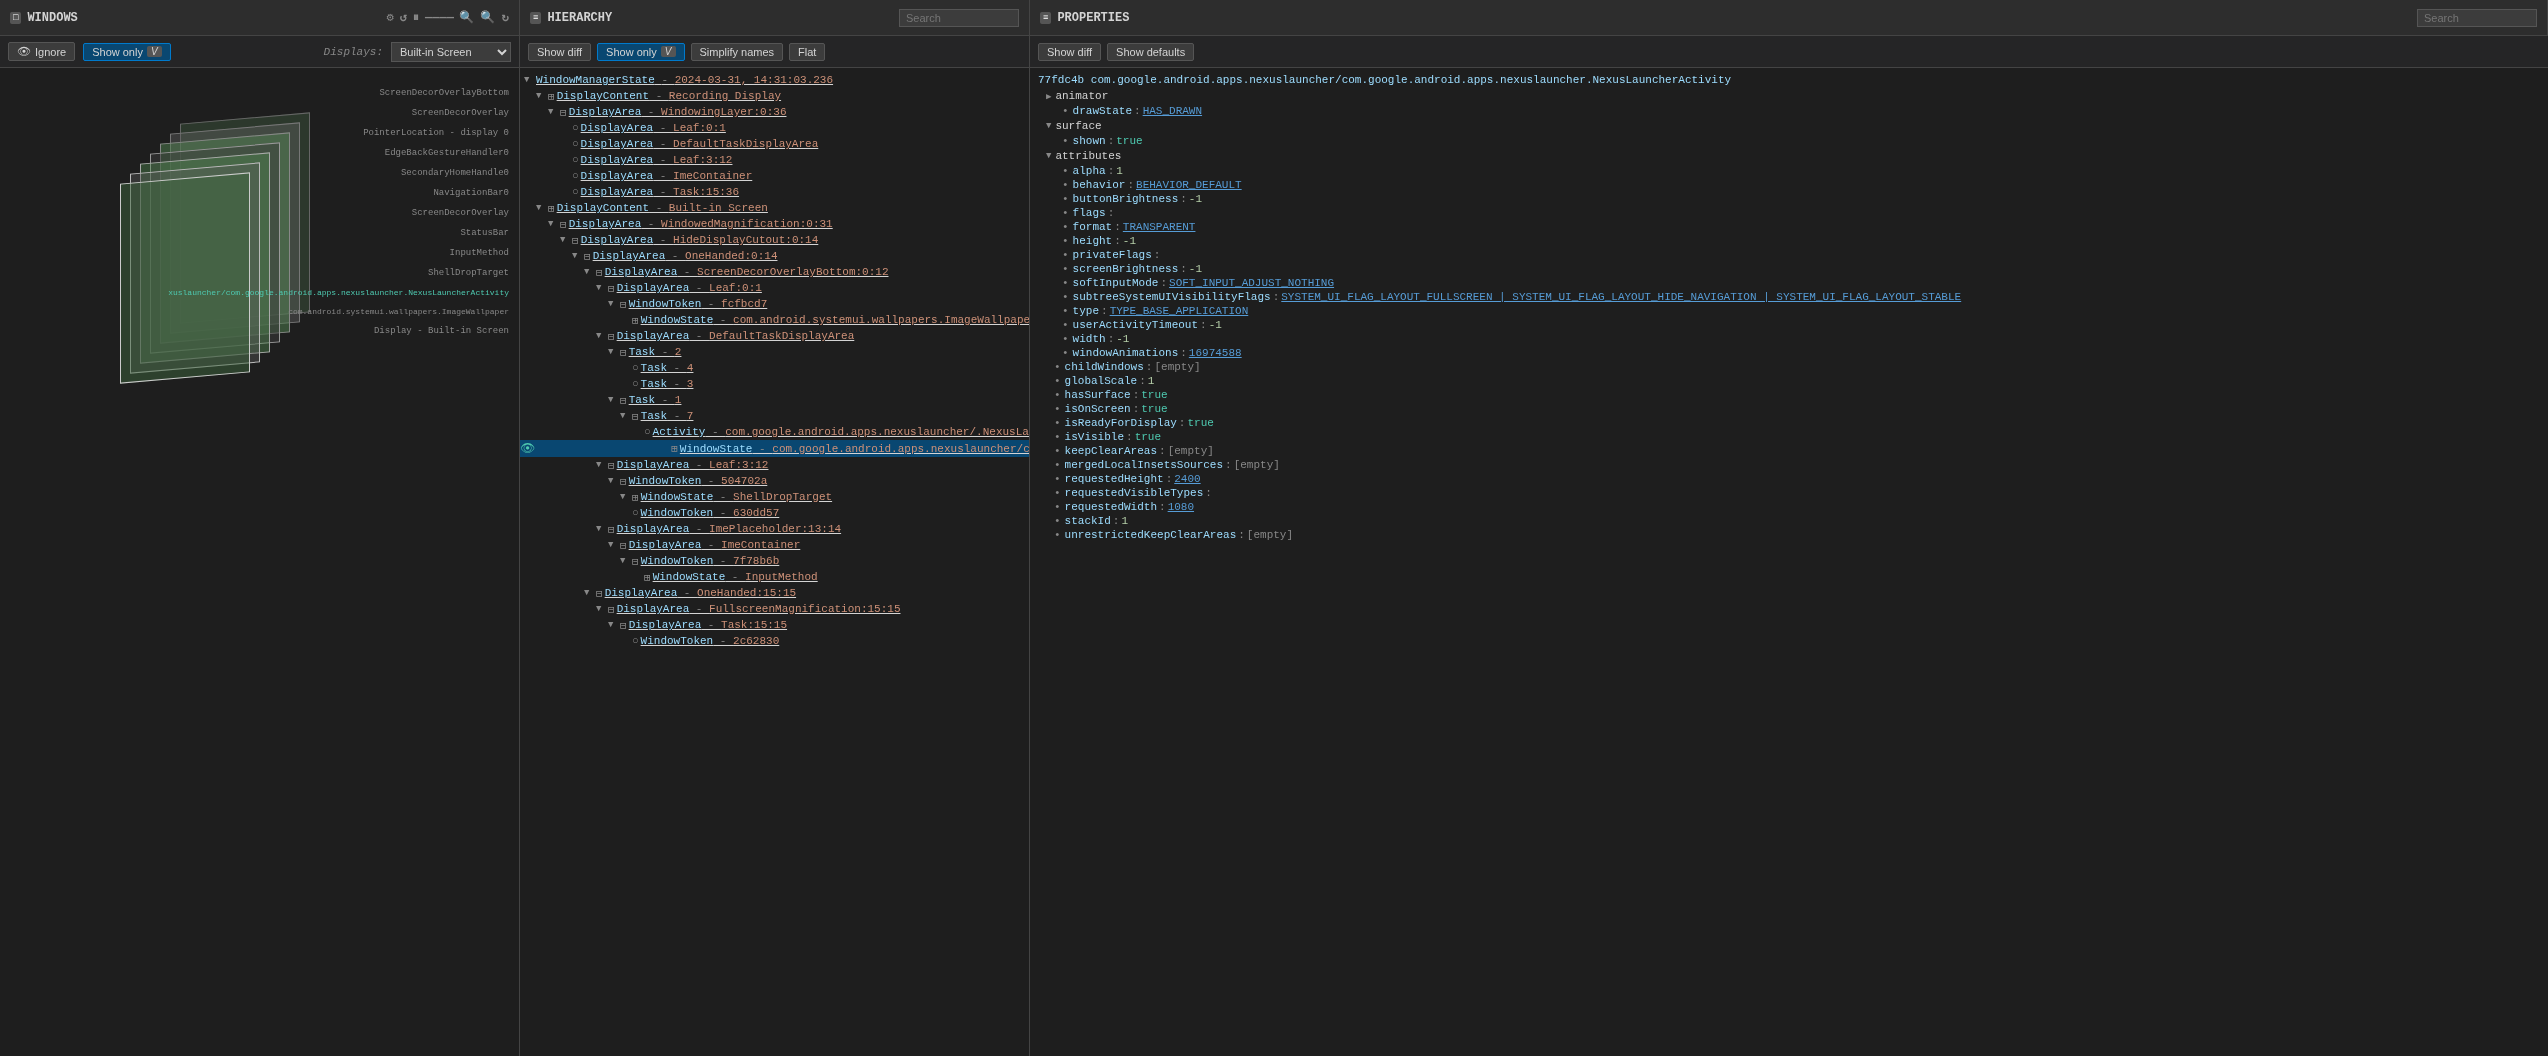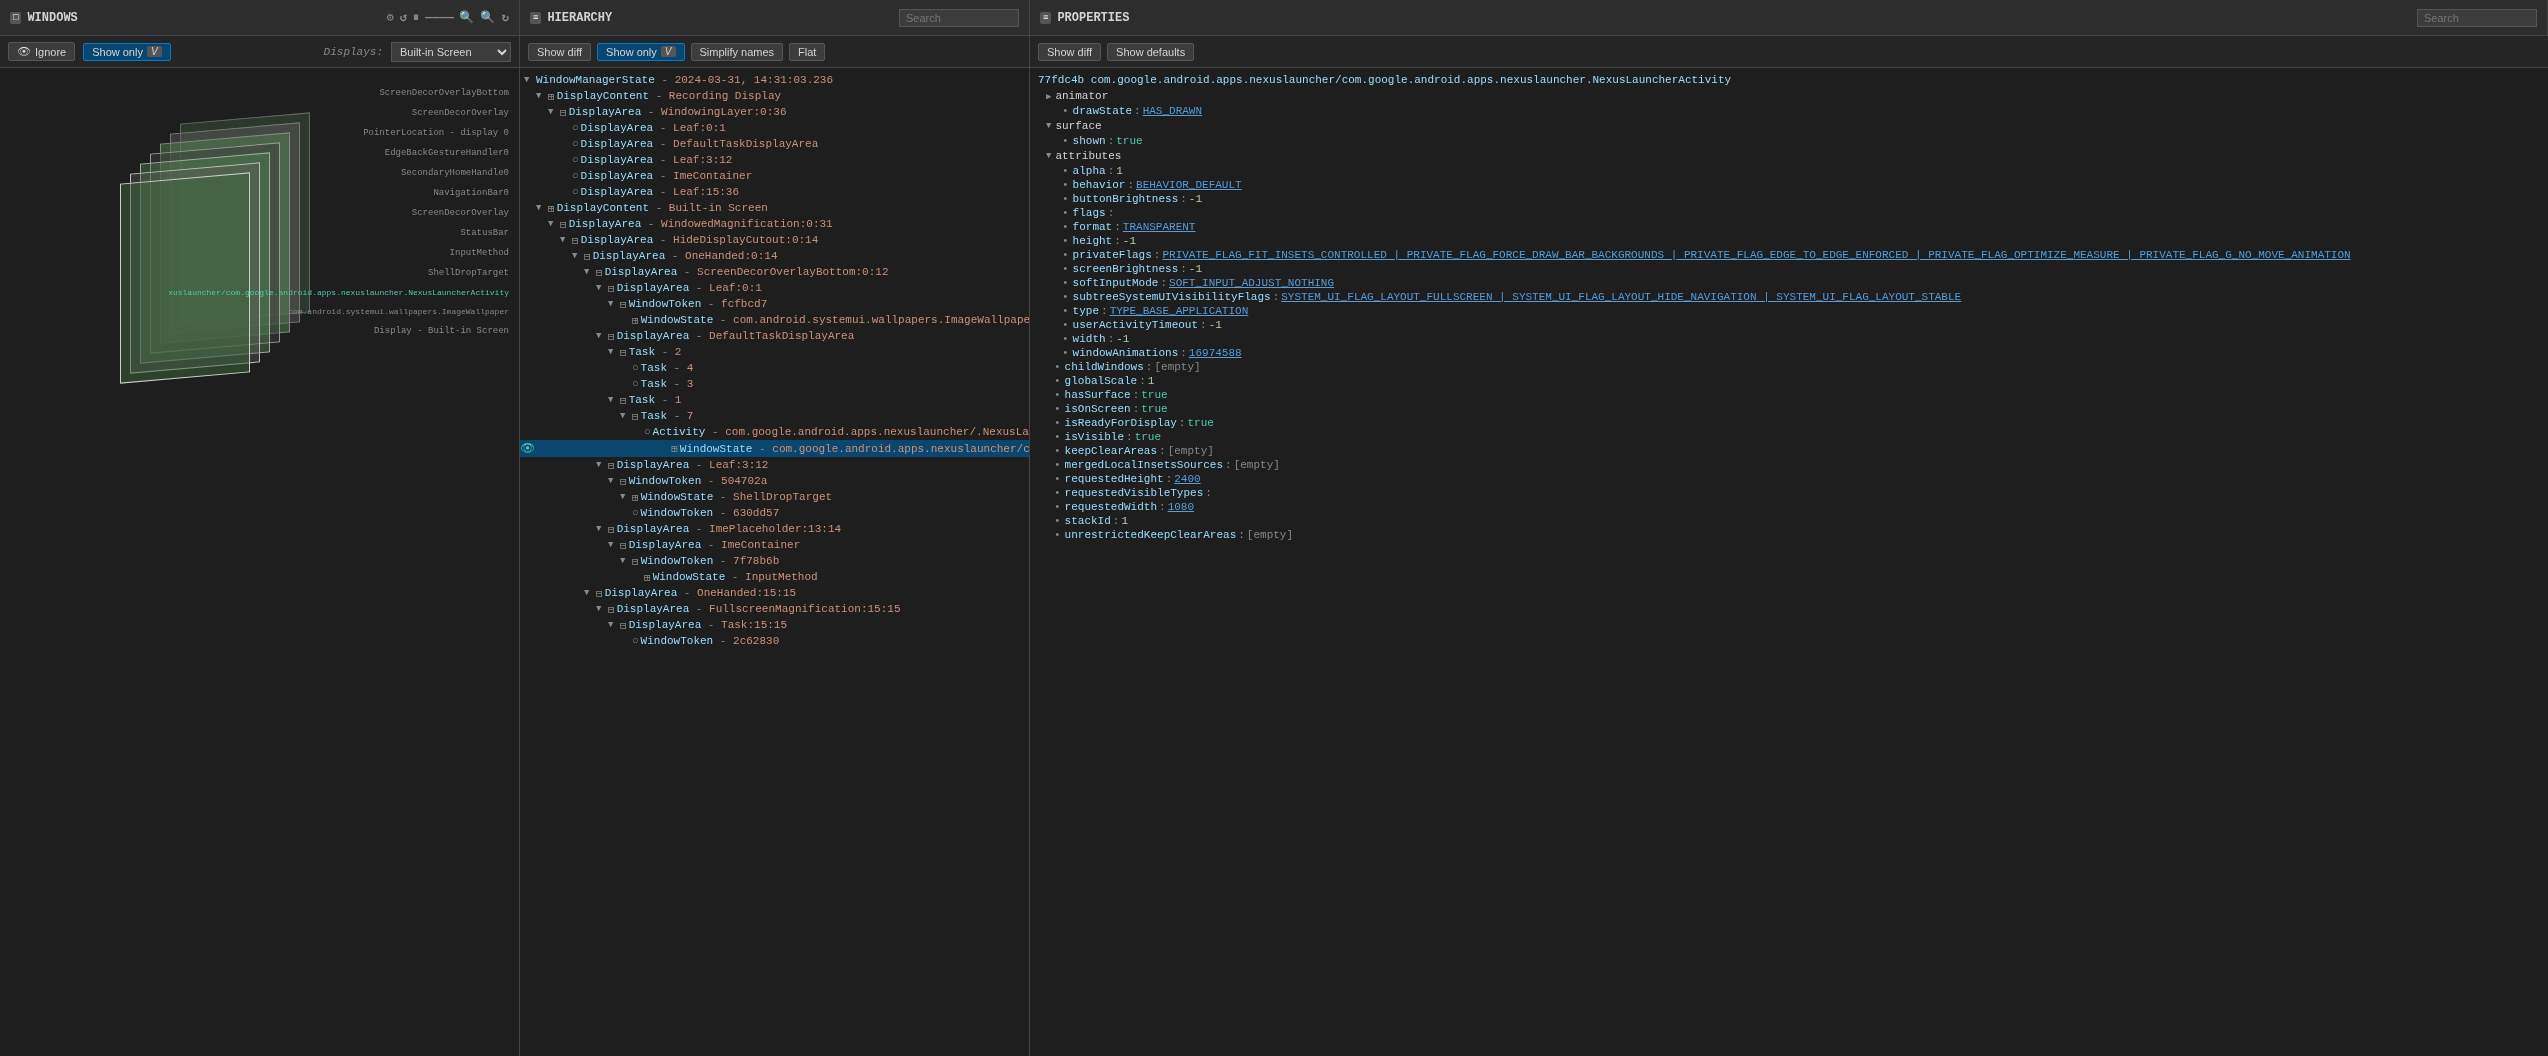--- a/index.html
+++ b/index.html
@@ -128,20 +128,21 @@
       color: #888;
       font-size: 9px;
     }
     .tree-icon {
       color: #888;
       margin-right: 2px;
       flex-shrink: 0;
     }
     .tree-label {
       color: #d4d4d4;
+      text-decoration: underline;
     }
     .tree-label .key { color: #9cdcfe; }
     .tree-label .separator { color: #888; }
     .tree-label .value { color: #ce9178; }
     .eye-icon {
       color: #4ec9b0;
       margin-right: 4px;
       font-size: 12px;
     }
     
@@ -397,21 +398,21 @@
         <span class="tree-icon">○</span>
         <span class="tree-label">
           <span class="key">DisplayArea</span><span class="separator"> - </span><span class="value">ImeContainer</span>
         </span>
       </div>
       <div class="tree-node">
         <span class="tree-indent" style="width:40px;"></span>
         <span class="tree-toggle" style="color:transparent;">▶</span>
         <span class="tree-icon">○</span>
         <span class="tree-label">
-          <span class="key">DisplayArea</span><span class="separator"> - </span><span class="value">Leaf:15:36</span>
+          <span class="key">DisplayArea</span><span class="separator"> - </span><span class="value">Task:15:36</span>
         </span>
       </div>
 
       <div class="tree-node">
         <span class="tree-indent" style="width:16px;"></span>
         <span class="tree-toggle">▼</span>
         <span class="tree-icon">⊞</span>
         <span class="tree-label">
           <span class="key">DisplayContent</span><span class="separator"> - </span><span class="value">Built-in Screen</span>
         </span>
@@ -718,21 +719,20 @@
         <div class="prop-item">
           <span class="prop-bullet">•</span>
           <span class="prop-key">height</span>
           <span class="prop-colon">:</span>
           <span class="prop-val number">-1</span>
         </div>
         <div class="prop-item" style="flex-wrap:wrap;">
           <span class="prop-bullet">•</span>
           <span class="prop-key">privateFlags</span>
           <span class="prop-colon">:</span>
-          <span class="prop-val link">PRIVATE_FLAG_FIT_INSETS_CONTROLLED | PRIVATE_FLAG_FORCE_DRAW_BAR_BACKGROUNDS | PRIVATE_FLAG_EDGE_TO_EDGE_ENFORCED | PRIVATE_FLAG_OPTIMIZE_MEASURE | PRIVATE_FLAG_G_NO_MOVE_ANIMATION</span>
         </div>
         <div class="prop-item">
           <span class="prop-bullet">•</span>
           <span class="prop-key">screenBrightness</span>
           <span class="prop-colon">:</span>
           <span class="prop-val number">-1</span>
         </div>
         <div class="prop-item">
           <span class="prop-bullet">•</span>
           <span class="prop-key">softInputMode</span>

